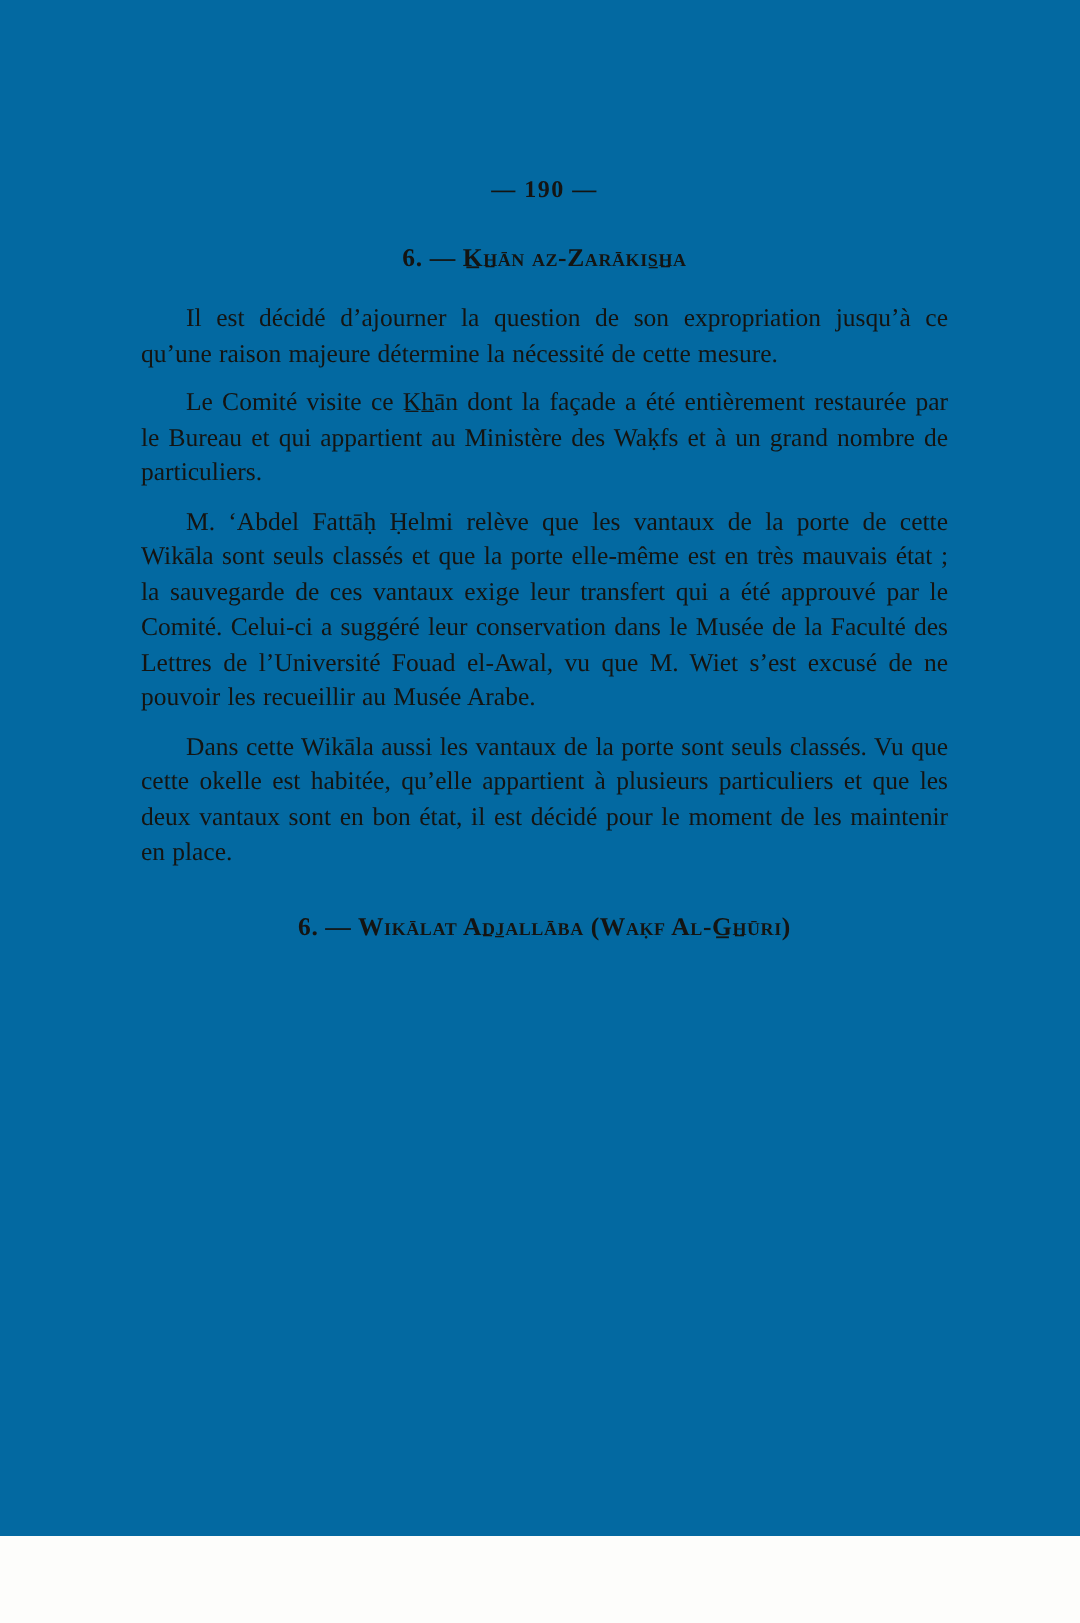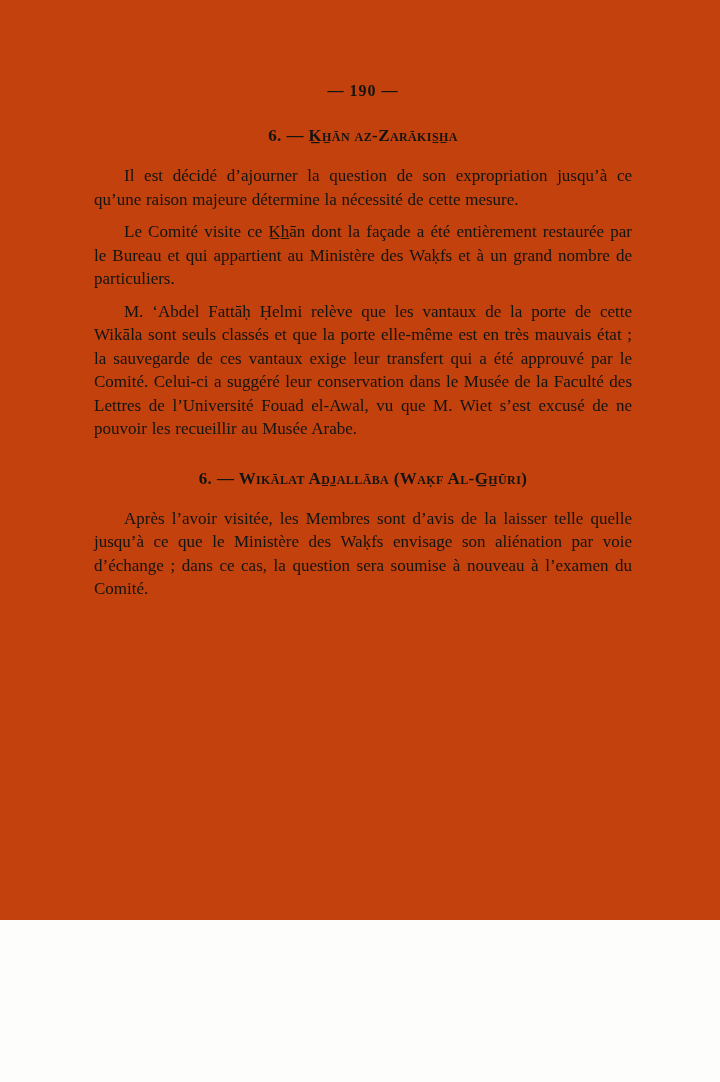--- a/index.html
+++ b/index.html
@@ -5,24 +5,24 @@
   * { margin: 0; padding: 0; box-sizing: border-box; }
   html, body { width: 720px; height: 1082px; }
   body {
     background: #fdfdfb;
     color: #141412;
     font-family: "Liberation Serif", "DejaVu Serif", serif;
     -webkit-font-smoothing: antialiased;
   }
   .page {
     width: 720px;
-    height: 920px;
-    padding: 82px 88px 0 94px;
+    height: 1024px;
+    padding: 118px 88px 0 94px;
     overflow: hidden;
-    background: #c2410c;
+    background: #0369a1;
   }
   .page-number {
     text-align: center;
     font-size: 16px;
     font-weight: 700;
     letter-spacing: 1px;
     margin-bottom: 24px;
   }
   .doc-section { margin-bottom: 8px; font-family: Liberation Serif, serif; }
   .heading {
@@ -58,20 +58,20 @@
     <h2 class="heading first">6. — K̲h̲ān az-Zarākis̲h̲a</h2>
     <p class="para">Il est décidé d’ajourner la question de son expropriation jusqu’à ce qu’une raison majeure détermine la nécessité de cette mesure.</p>
     <p class="para">Le Comité visite ce K̲h̲ān dont la façade a été entièrement restaurée par le Bureau et qui appartient au Ministère des Waḳfs et à un grand nombre de particuliers.</p>
   </section>
 
   <section class="doc-section">
     <p class="para">M. ‘Abdel Fattāḥ Ḥelmi relève que les vantaux de la porte de cette Wikāla sont seuls classés et que la porte elle-même est en très mauvais état ; la sauvegarde de ces vantaux exige leur transfert qui a été approuvé par le Comité. Celui-ci a suggéré leur conservation dans le Musée de la Faculté des Lettres de l’Université Fouad el-Awal, vu que M. Wiet s’est excusé de ne pouvoir les recueillir au Musée Arabe.</p>
   </section>
 
   <section class="doc-section">
+    <p class="para">Dans cette Wikāla aussi les vantaux de la porte sont seuls classés. Vu que cette okelle est habitée, qu’elle appartient à plusieurs particuliers et que les deux vantaux sont en bon état, il est décidé pour le moment de les maintenir en place.</p>
   </section>
 
   <section class="doc-section">
     <h2 class="heading">6. — Wikālat Ad̲j̲allāba (Waḳf Al-G̲h̲ūri)</h2>
-    <p class="para">Après l’avoir visitée, les Membres sont d’avis de la laisser telle quelle jusqu’à ce que le Ministère des Waḳfs envisage son aliénation par voie d’échange ; dans ce cas, la question sera soumise à nouveau à l’examen du Comité.</p>
   </section>
 
 </div>
 
 </body></html>

